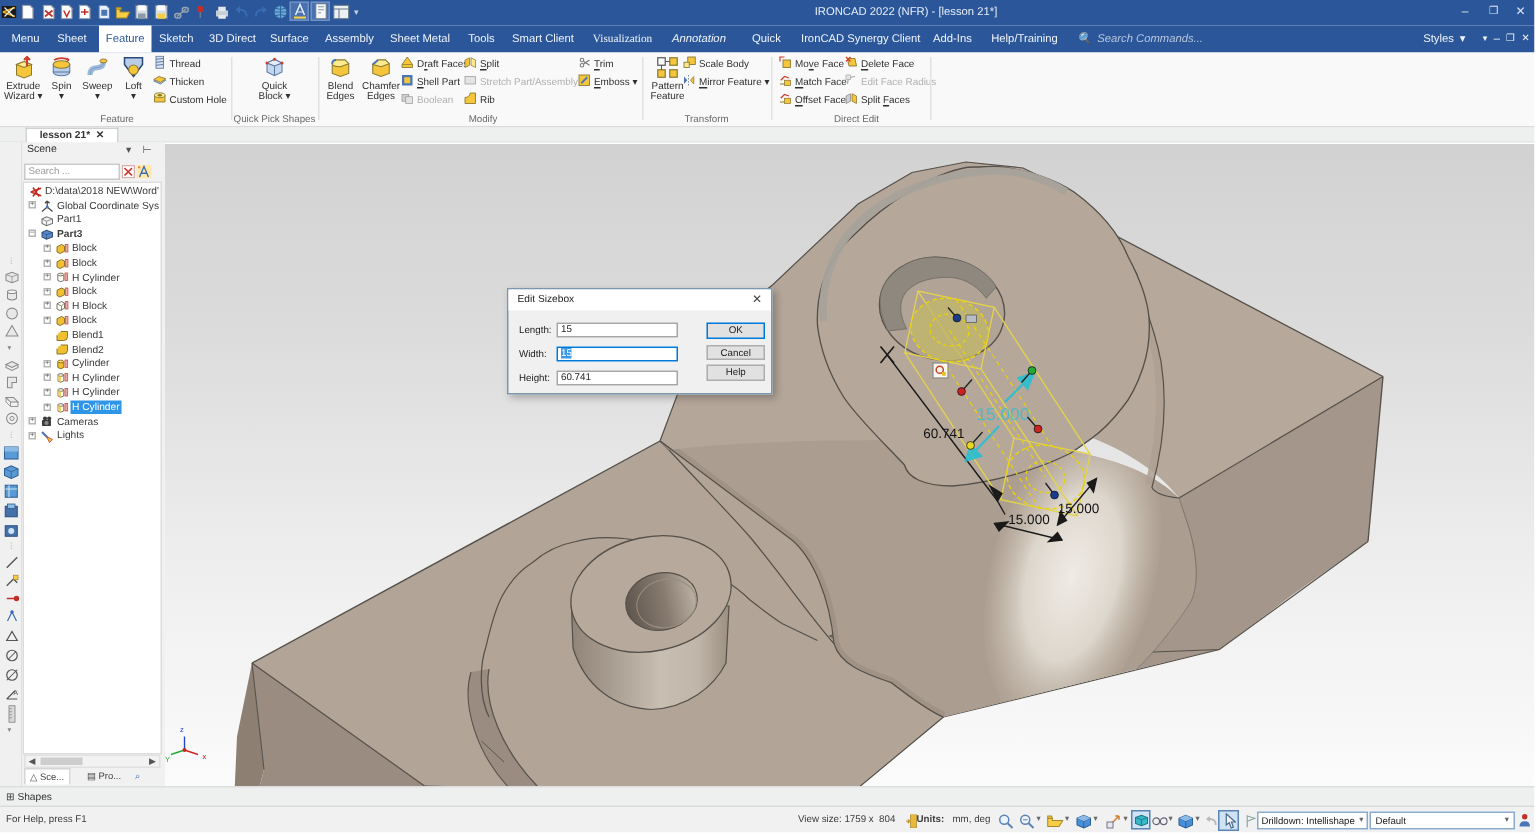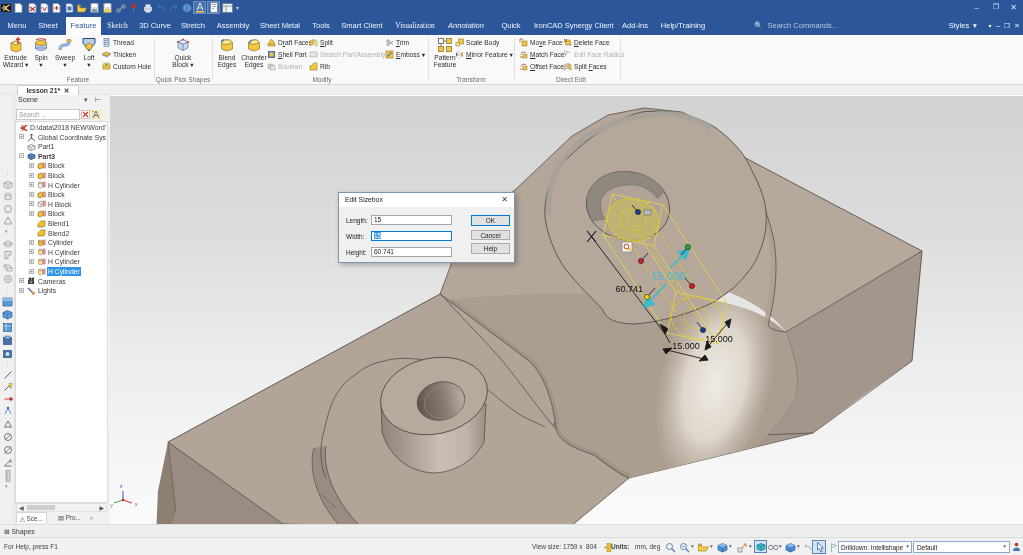--- a/index.html
+++ b/index.html
@@ -144,43 +144,44 @@
   <svg class="abs" style="left:209px; top:2px;" width="10" height="11" viewBox="0 0 10 11">
         <rect x="1.5" y="0.5" width="7" height="10" fill="#f4f6f8" stroke="#66788c" stroke-width="0.7"></rect>
         <path d="M3 2.5 L7 2.5 M3 4.5 L7 4.5 M3 6.5 L5 6.5" stroke="#8a98a8" stroke-width="0.8"></path>
       </svg>
   <svg class="abs" style="left:222px; top:3px;" width="11" height="10" viewBox="0 0 11 10">
         <rect x="0.5" y="0.5" width="10" height="9" fill="#eef1f4" stroke="#66788c" stroke-width="0.8"></rect>
         <path d="M0.5 3 L10.5 3 M4 3 L4 9.5" stroke="#66788c" stroke-width="0.7"></path>
       </svg>
   <span class="abs" style="left:236px; top:4px; color:#c7d3e4; font-size:6px;">▾</span>
   </div>
+  <div id="title-text">IRONCAD 2022 (NFR) - [lesson 21*]</div>
   <div class="winbtn" style="right:44px;">–</div>
   <div class="winbtn" style="right:24px; font-size:7px;">❐</div>
   <div class="winbtn" style="right:6px;">✕</div>
 </div>
 
 <div id="menurow">
   <div class="mtab" style="left:5px; width:24px;">Menu</div>
   <div class="mtab" style="left:36px; width:24px;">Sheet</div>
   <div class="mtab active" style="left:66px; width:35px;">Feature</div>
-  <div class="mtab" style="left:104px; width:27px;font-family:Liberation Serif, serif;">Sketch</div>
-  <div class="mtab" style="left:138px; width:34px;">3D Curve</div>
-  <div class="mtab" style="left:178px; width:30px;">Stretch</div>
+  <div class="mtab" style="left:104px; width:27px;">Sketch</div>
+  <div class="mtab" style="left:138px; width:34px;">3D Direct</div>
+  <div class="mtab" style="left:178px; width:30px;">Surface</div>
   <div class="mtab" style="left:215px; width:36px;">Assembly</div>
   <div class="mtab" style="left:259px; width:42px;">Sheet Metal</div>
   <div class="mtab" style="left:309px; width:24px;">Tools</div>
   <div class="mtab" style="left:338px; width:48px;">Smart Client</div>
   <div class="mtab" style="left:392px; width:46px;font-family:Liberation Serif, serif;">Visualization</div>
   <div class="mtab" style="left:446px; width:40px;font-style:italic;">Annotation</div>
   <div class="mtab" style="left:494px; width:34px;">Quick</div>
   <div class="mtab" style="left:534px; width:78px;">IronCAD Synergy Client</div>
   <div class="mtab" style="left:620px; width:30px;">Add-Ins</div>
   <div class="mtab" style="left:658px; width:50px;">Help/Training</div>
-  <div class="mtab" style="left:754px; width:90px; text-align:left; color:#b9c6dd;">🔍&nbsp; Search Commands...</div>
+  <div class="mtab" style="left:715px; width:90px; text-align:center; color:#b9c6dd;font-style:italic;">🔍&nbsp; Search Commands...</div>
   <div class="mtab" style="left:946px; width:26px;">Styles</div>
   <div class="mtab" style="left:971px; width:8px;">▾</div>
   <div class="abs" style="left:975px; top:21px; width:9px; height:9px; border-radius:50%; background:#f0f0ee; color:#e05a2b; font-size:7px; font-weight:bold; text-align:center; line-height:9px;">?</div>
   <div class="mtab" style="left:986px; width:8px; font-size:6px;">▾</div>
   <div class="mtab" style="left:994px; width:8px;">–</div>
   <div class="mtab" style="left:1003px; width:8px; font-size:6.5px;">❐</div>
   <div class="mtab" style="left:1013px; width:8px; font-size:6.5px;">✕</div>
 </div>
 
 <div id="ribbon">

